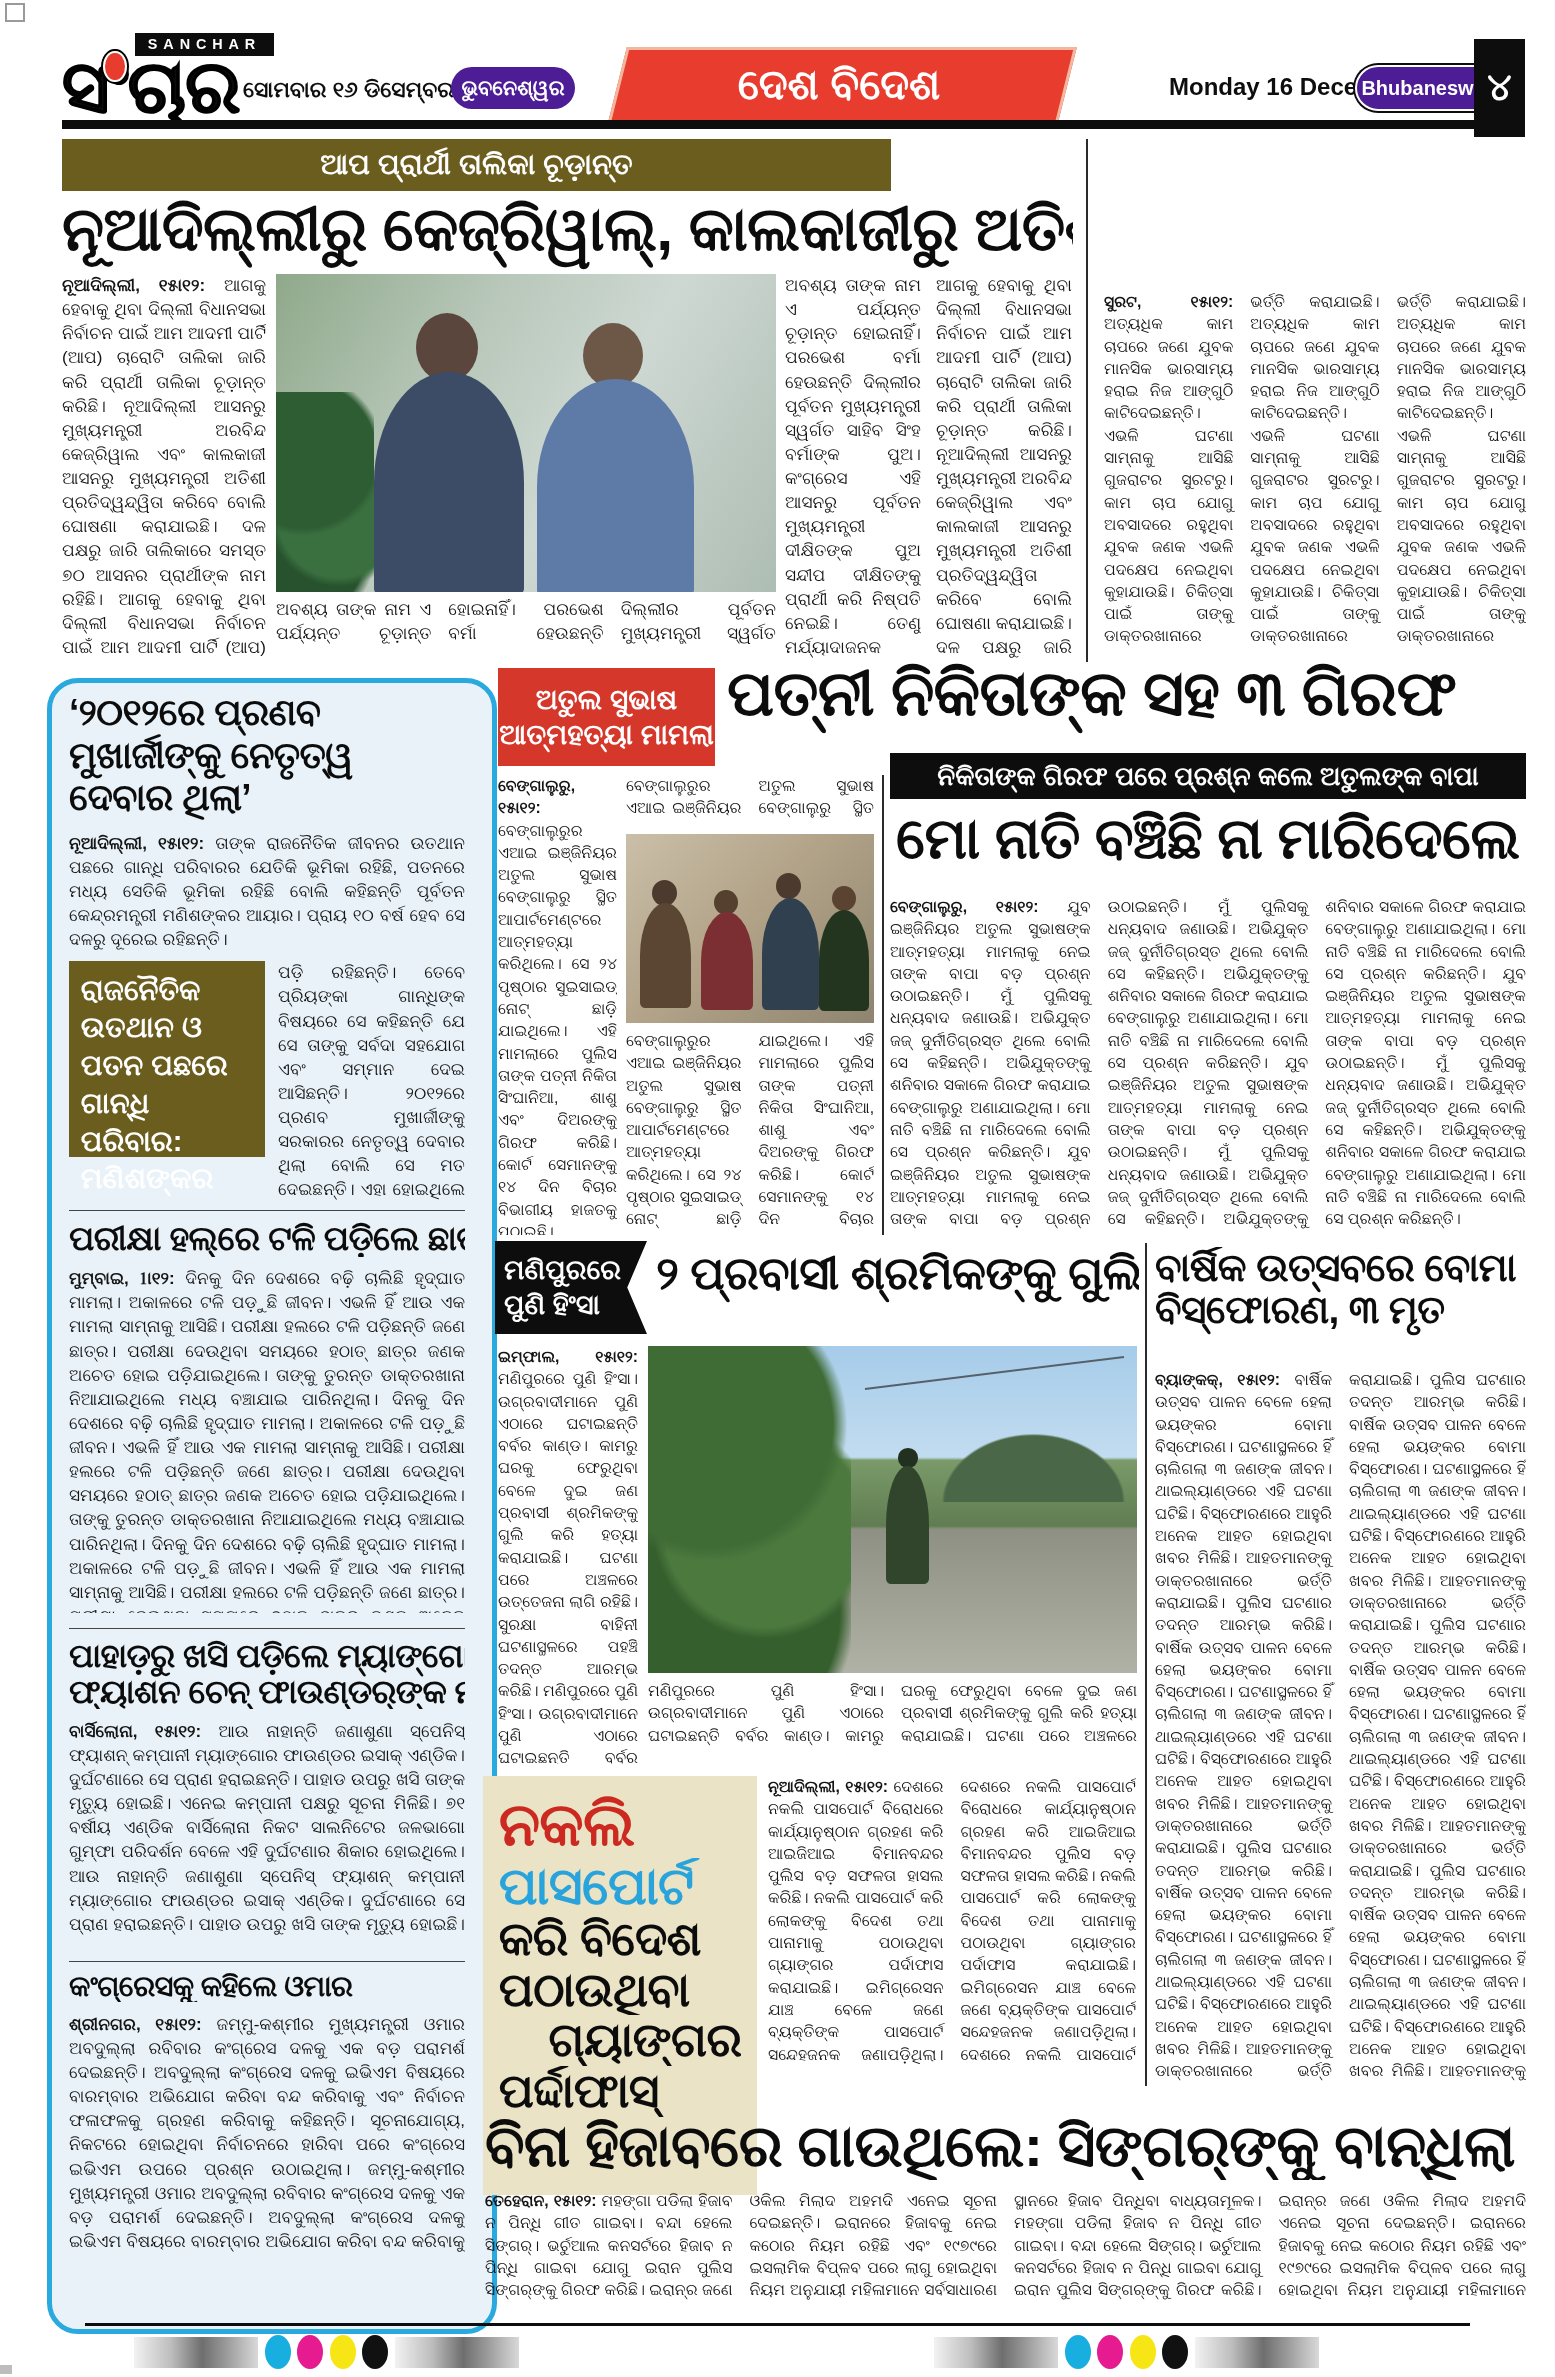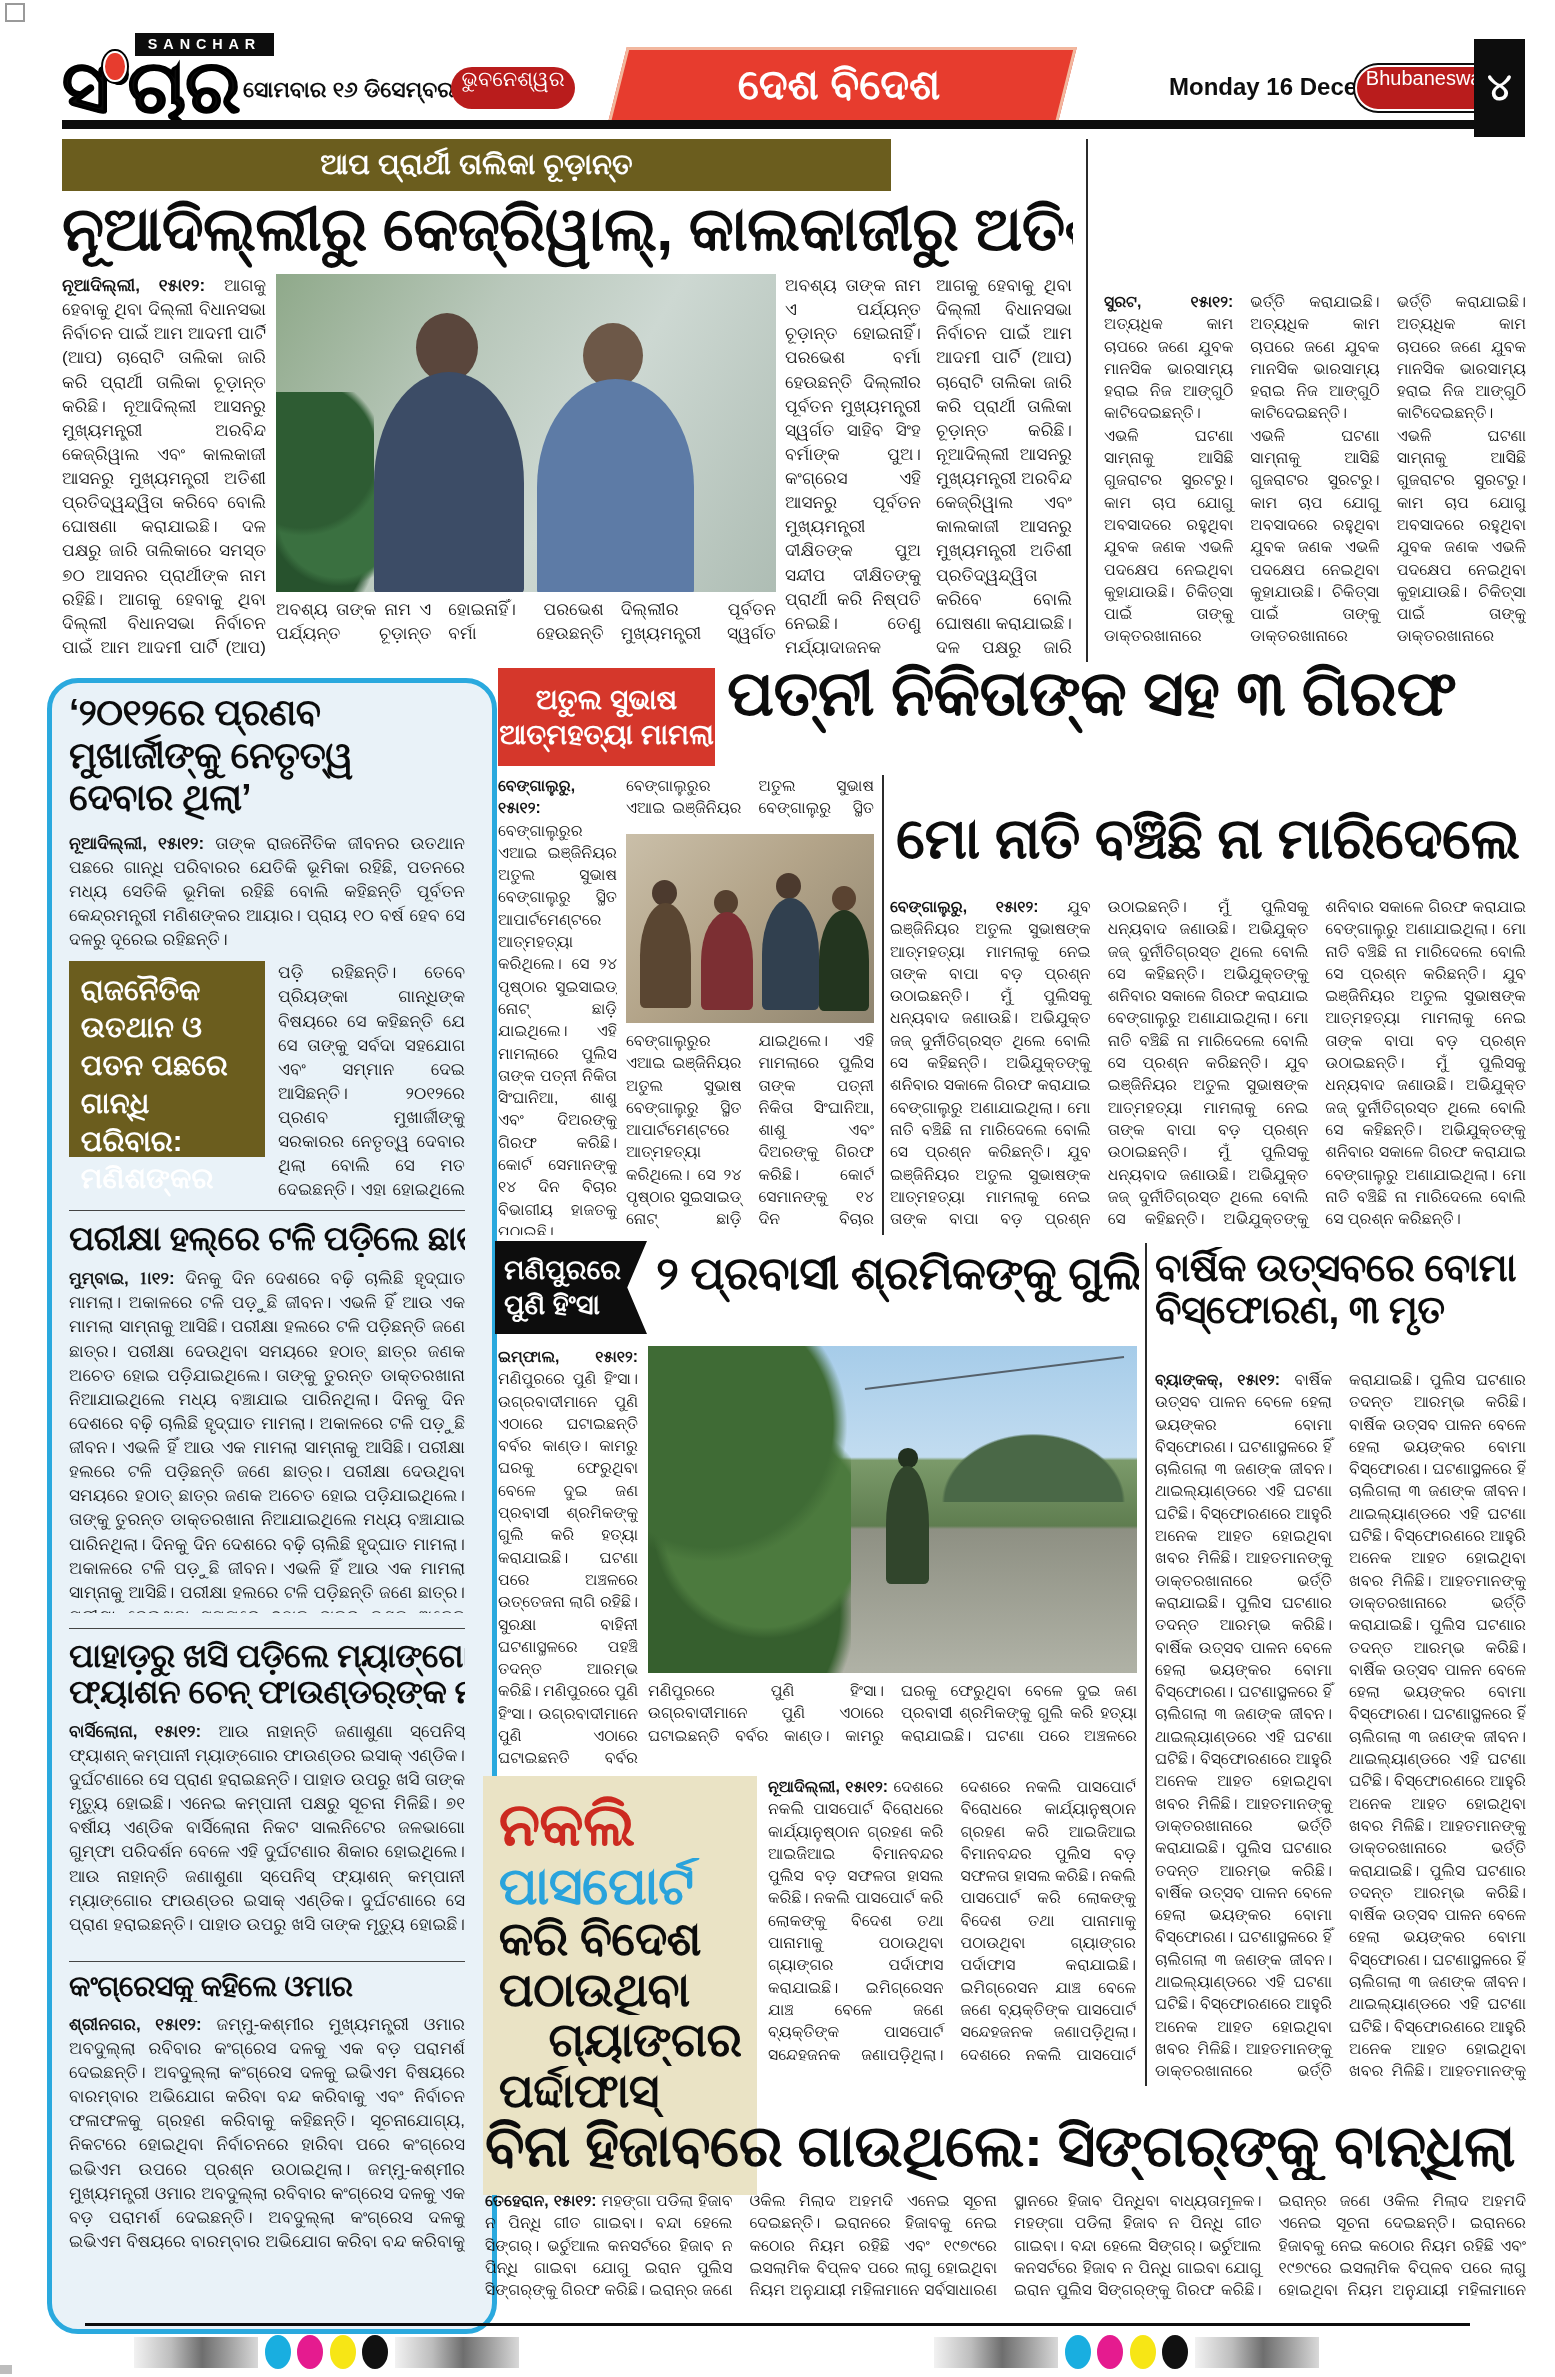--- a/index.html
+++ b/index.html
@@ -10,21 +10,21 @@
   .nowrap{white-space:nowrap;}
   .bodytxt{font-size:17px;line-height:1.42;text-align:justify;color:#141414;overflow:hidden;}
   .dl{font-weight:bold;}
   .cols2{column-count:2;column-gap:17px;}
   .cols3{column-count:3;column-gap:17px;}
   .cols4{column-count:4;column-gap:17px;}
   .whitetxt{color:#ffffff;}
   .center{display:flex;align-items:center;justify-content:center;text-align:center;}
   .rule-h{background:#0d0d0d;}
   .rule-v{background:#2b2b2b;}
-  .pill{background:#b91c1c;color:#fff;border-radius:26px;display:flex;justify-content:center;font-weight:normal;}
+  .pill{background:#4c1d95;color:#fff;border-radius:26px;display:flex;align-items:center;justify-content:center;font-weight:bold;}
   .photo{overflow:hidden;}
   .sil{position:absolute;border-radius:50% 50% 5.2px 5.2px;}
   .head{position:absolute;border-radius:50%;}
   .regstrip{display:flex;align-items:center;gap:6.5px;}
   .grad{height:31px;width:124px;background:linear-gradient(90deg,#f2f2f2,#bdbdbd 30%,#6e6e6e 55%,#9c9c9c 75%,#d9d9d9);}
   .dot{width:26px;height:34px;border-radius:50%;}
 </style>
 </head>
 <body>
 
@@ -168,20 +168,23 @@
     <div class="sil" style="left:136px;top:64px;width:57px;height:112px;background:#31404f;"></div>
     <div class="head" style="left:206px;top:52px;width:23.5px;height:25px;background:#5a4331;"></div>
     <div class="sil" style="left:193px;top:76px;width:50px;height:101px;background:#23351f;"></div>
   </div>
   <div class="abs bodytxt cols2" style="left:626px;top:1030px;width:248px;height:205px;font-size:15.7px;">
     <span>ବେଙ୍ଗାଲୁରୁର ଏଆଇ ଇଞ୍ଜିନିୟର ଅତୁଲ ସୁଭାଷ ବେଙ୍ଗାଲୁରୁ ସ୍ଥିତ ଆପାର୍ଟମେଣ୍ଟରେ ଆତ୍ମହତ୍ୟା କରିଥିଲେ। ସେ ୨୪ ପୃଷ୍ଠାର ସୁଇସାଇଡ୍ ନୋଟ୍ ଛାଡ଼ି ଯାଇଥିଲେ। ଏହି ମାମଲାରେ ପୁଲିସ ତାଙ୍କ ପତ୍ନୀ ନିକିତା ସିଂଘାନିଆ, ଶାଶୁ ଏବଂ ଦିଅରଙ୍କୁ ଗିରଫ କରିଛି। କୋର୍ଟ ସେମାନଙ୍କୁ ୧୪ ଦିନ ବିଚାର ବିଭାଗୀୟ ହାଜତକୁ ପଠାଇଛି। ବେଙ୍ଗାଲୁରୁର ଏଆଇ ଇଞ୍ଜିନିୟର ଅତୁଲ ସୁଭାଷ ବେଙ୍ଗାଲୁରୁ ସ୍ଥିତ ଆପାର୍ଟମେଣ୍ଟରେ ଆତ୍ମହତ୍ୟା କରିଥିଲେ। ସେ ୨୪ ପୃଷ୍ଠାର ସୁଇସାଇଡ୍ ନୋଟ୍ ଛାଡ଼ି ଯାଇଥିଲେ। ଏହି ମାମଲାରେ ପୁଲିସ ତାଙ୍କ ପତ୍ନୀ ନିକିତା ସିଂଘାନିଆ, ଶାଶୁ ଏବଂ ଦିଅରଙ୍କୁ ଗିରଫ କରିଛି। କୋର୍ଟ ସେମାନଙ୍କୁ ୧୪ ଦିନ ବିଚାର ବିଭାଗୀୟ ହାଜତକୁ ପଠାଇଛି। ବେଙ୍ଗାଲୁରୁର ଏଆଇ ଇଞ୍ଜିନିୟର ଅତୁଲ ସୁଭାଷ ବେଙ୍ଗାଲୁରୁ ସ୍ଥିତ ଆପାର୍ଟମେଣ୍ଟରେ ଆତ୍ମହତ୍ୟା କରିଥିଲେ। ସେ ୨୪ ପୃଷ୍ଠାର ସୁଇସାଇଡ୍ ନୋଟ୍ ଛାଡ଼ି ଯାଇଥିଲେ। ଏହି ମାମଲାରେ ପୁଲିସ ତାଙ୍କ ପତ୍ନୀ ନିକିତା ସିଂଘାନିଆ, ଶାଶୁ ଏବଂ ଦିଅରଙ୍କୁ ଗିରଫ କରିଛି। କୋର୍ଟ ସେମାନଙ୍କୁ ୧୪ ଦିନ ବିଚାର ବିଭାଗୀୟ ହାଜତକୁ ପଠାଇଛି।</span>
   </div>
 
   <div class="abs rule-v" style="left:882px;top:775px;width:2px;height:460px;"></div>
 
+  <div class="abs center" style="left:890px;top:753px;width:636px;height:46px;background:#0d0d0d;">
+    <span class="whitetxt nowrap" style="font-size:26px;font-weight:bold;">ନିକିତାଙ୍କ ଗିରଫ ପରେ ପ୍ରଶ୍ନ କଲେ ଅତୁଲଙ୍କ ବାପା</span>
+  </div>
   <div class="abs hl nowrap" style="left:896px;top:808px;width:630px;height:78px;font-size:57px;">ମୋ ନାତି ବଞ୍ଚିଛି ନା ମାରିଦେଲେ ?</div>
   <div class="abs bodytxt cols3" style="left:890px;top:896px;width:636px;height:338px;font-size:15.7px;">
     <span class="dl">ବେଙ୍ଗାଲୁରୁ, ୧୫ା୧୨:</span>
     <span>ଯୁବ ଇଞ୍ଜିନିୟର ଅତୁଲ ସୁଭାଷଙ୍କ ଆତ୍ମହତ୍ୟା ମାମଲାକୁ ନେଇ ତାଙ୍କ ବାପା ବଡ଼ ପ୍ରଶ୍ନ ଉଠାଇଛନ୍ତି। ମୁଁ ପୁଲିସକୁ ଧନ୍ୟବାଦ ଜଣାଉଛି। ଅଭିଯୁକ୍ତ ଜଜ୍ ଦୁର୍ନୀତିଗ୍ରସ୍ତ ଥିଲେ ବୋଲି ସେ କହିଛନ୍ତି। ଅଭିଯୁକ୍ତଙ୍କୁ ଶନିବାର ସକାଳେ ଗିରଫ କରାଯାଇ ବେଙ୍ଗାଲୁରୁ ଅଣାଯାଇଥିଲା। ମୋ ନାତି ବଞ୍ଚିଛି ନା ମାରିଦେଲେ ବୋଲି ସେ ପ୍ରଶ୍ନ କରିଛନ୍ତି। ଯୁବ ଇଞ୍ଜିନିୟର ଅତୁଲ ସୁଭାଷଙ୍କ ଆତ୍ମହତ୍ୟା ମାମଲାକୁ ନେଇ ତାଙ୍କ ବାପା ବଡ଼ ପ୍ରଶ୍ନ ଉଠାଇଛନ୍ତି। ମୁଁ ପୁଲିସକୁ ଧନ୍ୟବାଦ ଜଣାଉଛି। ଅଭିଯୁକ୍ତ ଜଜ୍ ଦୁର୍ନୀତିଗ୍ରସ୍ତ ଥିଲେ ବୋଲି ସେ କହିଛନ୍ତି। ଅଭିଯୁକ୍ତଙ୍କୁ ଶନିବାର ସକାଳେ ଗିରଫ କରାଯାଇ ବେଙ୍ଗାଲୁରୁ ଅଣାଯାଇଥିଲା। ମୋ ନାତି ବଞ୍ଚିଛି ନା ମାରିଦେଲେ ବୋଲି ସେ ପ୍ରଶ୍ନ କରିଛନ୍ତି। ଯୁବ ଇଞ୍ଜିନିୟର ଅତୁଲ ସୁଭାଷଙ୍କ ଆତ୍ମହତ୍ୟା ମାମଲାକୁ ନେଇ ତାଙ୍କ ବାପା ବଡ଼ ପ୍ରଶ୍ନ ଉଠାଇଛନ୍ତି। ମୁଁ ପୁଲିସକୁ ଧନ୍ୟବାଦ ଜଣାଉଛି। ଅଭିଯୁକ୍ତ ଜଜ୍ ଦୁର୍ନୀତିଗ୍ରସ୍ତ ଥିଲେ ବୋଲି ସେ କହିଛନ୍ତି। ଅଭିଯୁକ୍ତଙ୍କୁ ଶନିବାର ସକାଳେ ଗିରଫ କରାଯାଇ ବେଙ୍ଗାଲୁରୁ ଅଣାଯାଇଥିଲା। ମୋ ନାତି ବଞ୍ଚିଛି ନା ମାରିଦେଲେ ବୋଲି ସେ ପ୍ରଶ୍ନ କରିଛନ୍ତି। ଯୁବ ଇଞ୍ଜିନିୟର ଅତୁଲ ସୁଭାଷଙ୍କ ଆତ୍ମହତ୍ୟା ମାମଲାକୁ ନେଇ ତାଙ୍କ ବାପା ବଡ଼ ପ୍ରଶ୍ନ ଉଠାଇଛନ୍ତି। ମୁଁ ପୁଲିସକୁ ଧନ୍ୟବାଦ ଜଣାଉଛି। ଅଭିଯୁକ୍ତ ଜଜ୍ ଦୁର୍ନୀତିଗ୍ରସ୍ତ ଥିଲେ ବୋଲି ସେ କହିଛନ୍ତି। ଅଭିଯୁକ୍ତଙ୍କୁ ଶନିବାର ସକାଳେ ଗିରଫ କରାଯାଇ ବେଙ୍ଗାଲୁରୁ ଅଣାଯାଇଥିଲା। ମୋ ନାତି ବଞ୍ଚିଛି ନା ମାରିଦେଲେ ବୋଲି ସେ ପ୍ରଶ୍ନ କରିଛନ୍ତି।</span>
   </div>
 
   <div class="abs center" style="left:495px;top:1241px;width:152px;height:93px;background:#0d0d0d;clip-path:polygon(0 0,100% 0,87% 50%,100% 100%,0 100%);">
     <div class="whitetxt" style="font-size:27.4px;font-weight:bold;line-height:1.25;text-align:left;padding-right:17px;">
       <div class="nowrap">ମଣିପୁରରେ</div>
       <div class="nowrap">ପୁଣି ହିଂସା</div>

